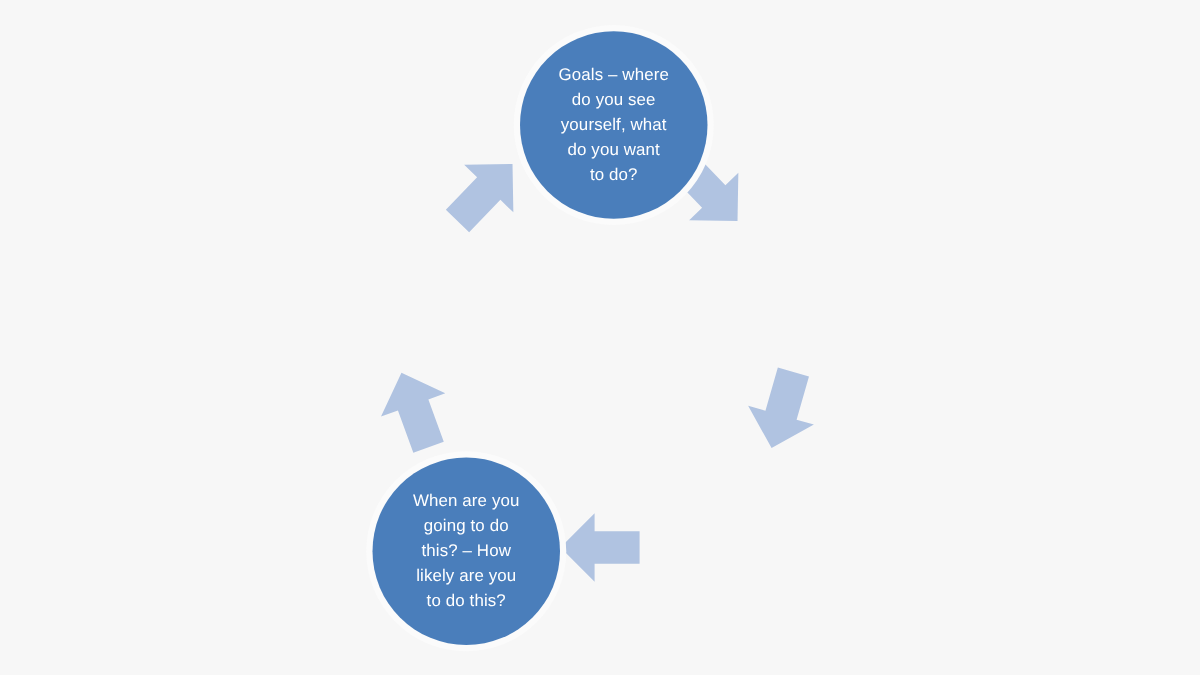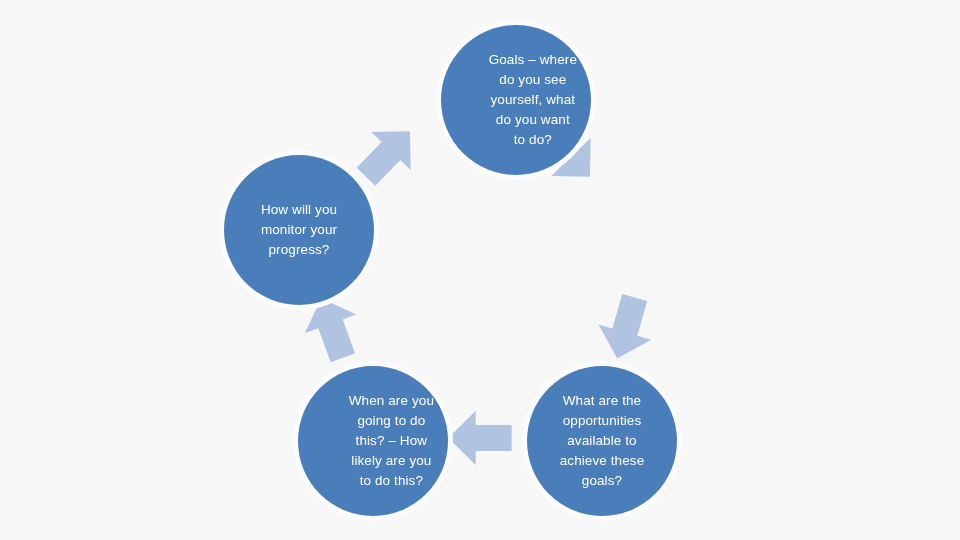--- a/index.html
+++ b/index.html
@@ -32,24 +32,24 @@
   .node-label {
     color: #ffffff;
     text-align: center;
     font-size: 13.5px;
     line-height: 20px;
     padding: 0 14px;
     white-space: pre-line;
     letter-spacing: 0.1px;
   }
   
-  .n-goals      { left: 441px; top: 25px;  width: 150px; height: 150px; justify-content: flex-end; }
+  .n-goals      { left: 416px; top: 25px;  width: 150px; height: 150px; }
   .n-monitor    { left: 224px; top: 155px; width: 150px; height: 150px; }
   .n-reality    { left: 601px; top: 155px; width: 150px; height: 150px; }
-  .n-when       { left: 298px; top: 366px; width: 150px; height: 150px; justify-content: flex-end; }
+  .n-when       { left: 298px; top: 366px; width: 150px; height: 150px; }
   .n-opps       { left: 527px; top: 366px; width: 150px; height: 150px; }
 
   .arrow {
     position: absolute;
     width: 72px;
     height: 72px;
   }
   .arrow svg { display: block; width: 100%; height: 100%; }
   .arrow path { fill: #b0c3e1; }
 
@@ -92,36 +92,24 @@
   </div>
 
   <div class="node n-goals">
     <div class="node-label">Goals – where
 do you see
 yourself, what
 do you want
 to do?</div>
   </div>
 
-  <div class="node n-monitor">
-    <div class="node-label">How will you
-monitor your
-progress?</div>
-  </div>
 
 
   <div class="node n-when">
     <div class="node-label">When are you
 going to do
 this? – How
 likely are you
 to do this?</div>
   </div>
 
-  <div class="node n-opps">
-    <div class="node-label">What are the
-opportunities
-available to
-achieve these
-goals?</div>
-  </div>
 
 </div>
 
 </body></html>

